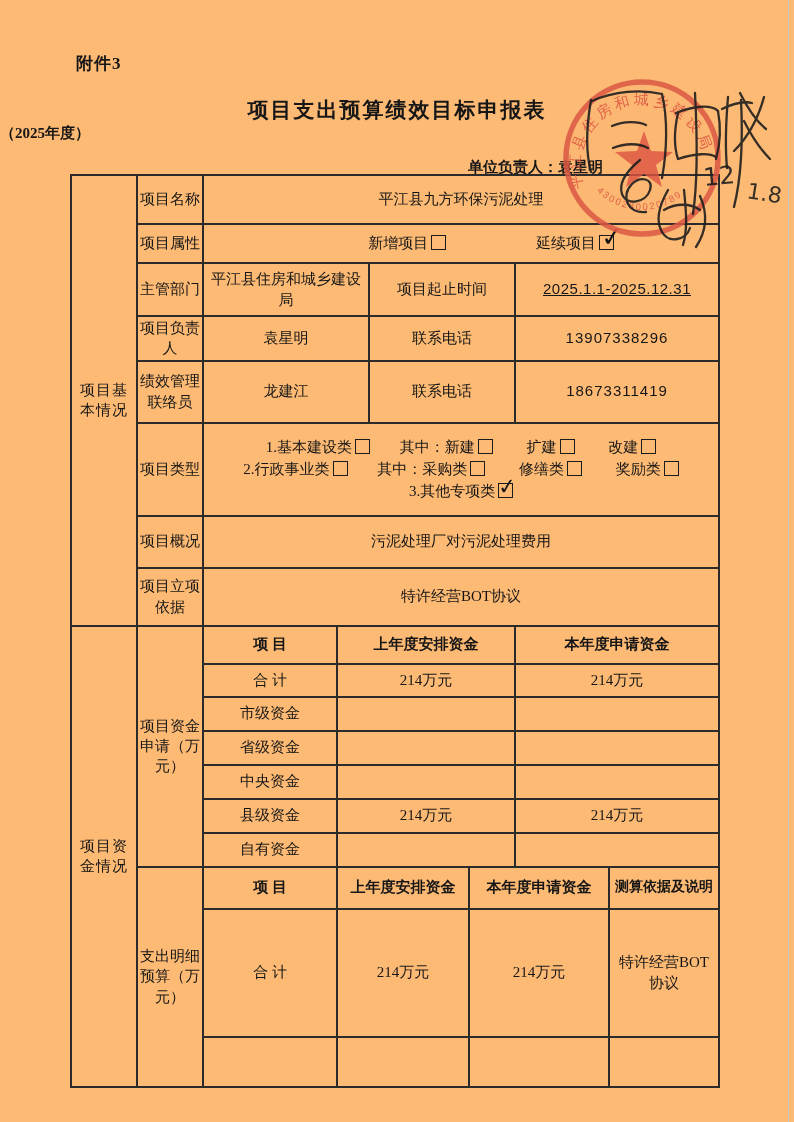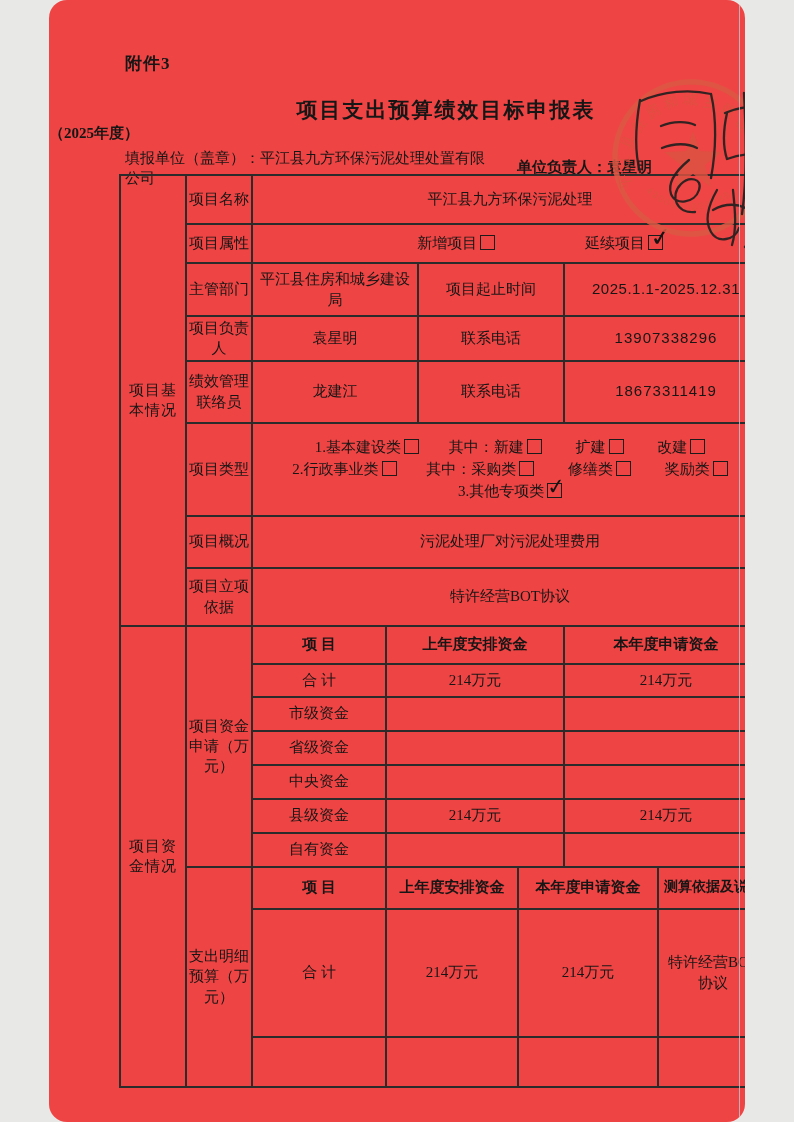--- a/index.html
+++ b/index.html
@@ -1,32 +1,32 @@
 <!DOCTYPE html>
 <html><head>
 <meta charset="utf-8">
 <style>
   html,body{margin:0;padding:0;}
   body{background:#e8e8e6;font-family:"Liberation Serif","DejaVu Serif",serif;color:#161616;}
-  .page{position:relative;width:696px;height:1122px;background:#ef4444;margin:0 auto;overflow:hidden;border-radius:18px;}
+  .page{position:relative;width:794px;height:1122px;background:#fdba74;margin:0 auto;overflow:hidden;}
   .page-edge{position:absolute;top:0;right:5px;width:1px;height:100%;background:#c3cbd2;opacity:.8;}
 
   .attachment{position:absolute;left:76px;top:52px;font-size:17px;font-weight:700;letter-spacing:1px;}
   .title{position:absolute;left:0;top:96px;width:794px;text-align:center;font-size:21px;font-weight:700;letter-spacing:2px;font-family:Liberation Serif, serif;}
   .subtitle{position:absolute;left:0;top:124px;width:794px;font-size:15px;font-weight:700;}
   .unit-block{position:absolute;left:76px;top:148px;width:400px;font-size:15px;line-height:20px;}
   .unit-head{position:absolute;left:468px;top:158px;font-size:15px;font-weight:600;}
 
   table.form{position:absolute;left:70px;top:174px;width:648px;border-collapse:collapse;table-layout:fixed;}
   table.form td{border:2px solid #2b2b2b;text-align:center;vertical-align:middle;font-size:15px;line-height:1.35;padding:1px 2px;word-break:break-all;background:transparent;}
   td.group{font-weight:400;letter-spacing:1px;padding:0 10px;}
   td.rowlabel{font-weight:400;padding:0 6px;}
   td.hdr{font-weight:700;}
   .digits{font-family:"Liberation Sans","DejaVu Sans",sans-serif;font-size:21px;letter-spacing:1px;}
-  .date-digits{font-family:"Liberation Sans","DejaVu Sans",sans-serif;font-size:17px;letter-spacing:.5px;}
+  .date-digits{font-family:"Liberation Sans","DejaVu Sans",sans-serif;font-size:17px;letter-spacing:.5px;text-decoration:underline;}
   td.typecell{text-align:left;padding:4px 4px 4px 8px;font-size:15px;}
   .typeline{margin:2px 0;white-space:nowrap;}
   .seg{margin-right:0;}
   .gap1{margin-right:26px;} .gap2{margin-right:30px;}
   td.basiscell{text-align:left;padding:4px 4px;}
 
   .cb{display:inline-block;width:13px;height:13px;border:1.7px solid #1b1b1b;vertical-align:-2px;margin-left:3px;position:relative;background:transparent;}
   .cb.checked::after{content:"✓";position:absolute;left:-1px;top:-12px;font-size:22px;font-family:"DejaVu Sans",sans-serif;color:#141414;transform:rotate(-6deg);font-weight:400;}
   .cb.big.checked::after{font-size:26px;top:-16px;left:1px;}
 
@@ -40,24 +40,20 @@
   .sr{position:absolute;width:1px;height:1px;overflow:hidden;opacity:0;}
 </style>
 </head>
 <body>
 
 <div class="page">
 
   <div class="attachment">附件3</div>
   <div class="title">项目支出预算绩效目标申报表</div>
   <div class="subtitle">（2025年度）</div>
-  <div class="unit-block">
-    <span>填报单位（盖章）：平江县九方环保污泥处理处置有限</span><br>
-    <span>公司</span>
-  </div>
   <div class="unit-head">单位负责人：袁星明</div>
 
   <table class="form">
     <colgroup>
       <col style="width:66px">
         <col style="width:66px">
         <col style="width:134px">
         <col style="width:32px">
       <col style="width:100px">
         <col style="width:46px">

